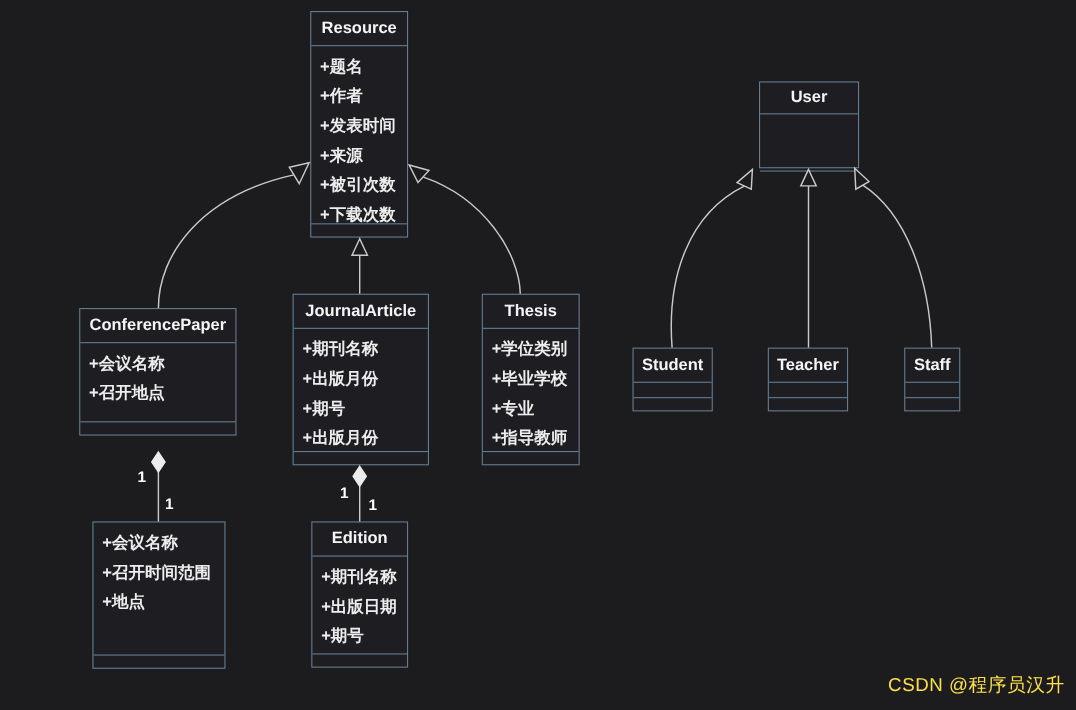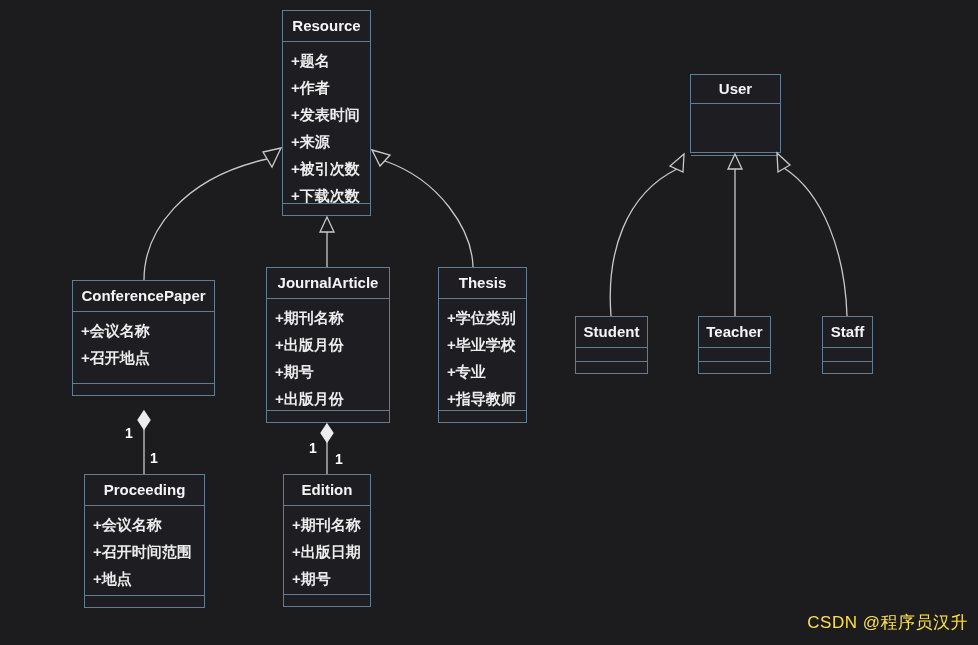--- a/index.html
+++ b/index.html
@@ -172,21 +172,20 @@
     <div class="uml-methods"></div>
   </div>
 
   <div class="uml-class" style="left:822px;top:316px;width:51px;height:58px;">
     <div class="uml-title">Staff</div>
     <div class="uml-attrs"></div>
     <div class="uml-methods"></div>
   </div>
 
   <div class="uml-class" style="left:84px;top:474px;width:121px;height:134px;">
-    <div class="uml-title">Proceeding</div>
     <div class="uml-attrs">
         <div class="attr-row">+会议名称</div>
         <div class="attr-row">+召开时间范围</div>
         <div class="attr-row">+地点</div>
       </div>
     <div class="uml-methods"></div>
   </div>
 
   <div class="uml-class" style="left:283px;top:474px;width:88px;height:133px;">
     <div class="uml-title">Edition</div>

